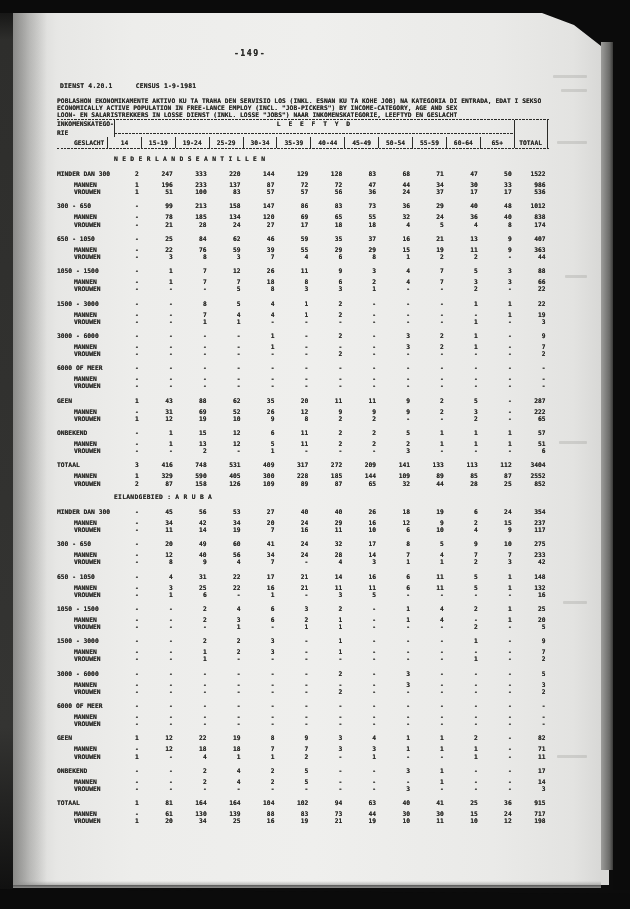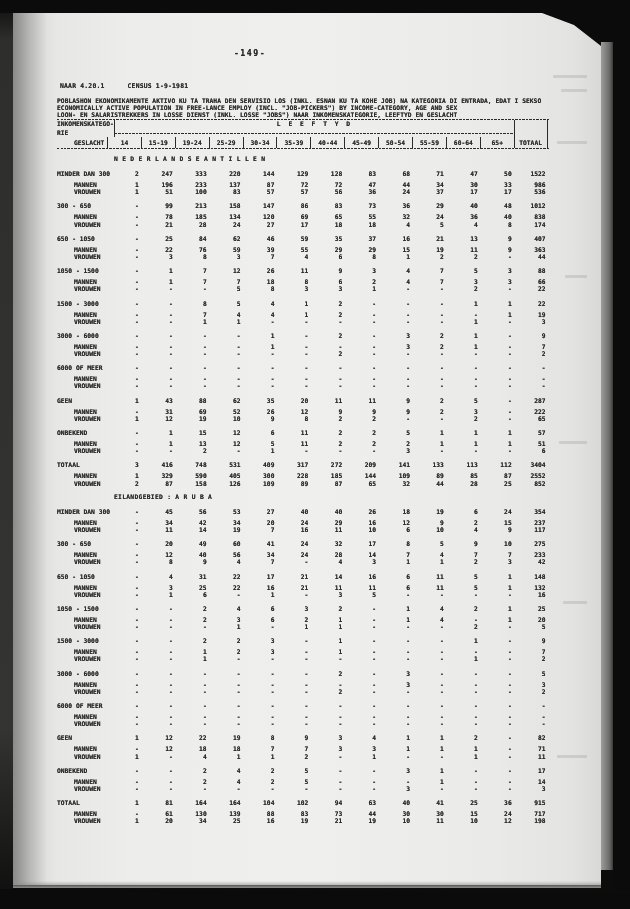--- a/index.html
+++ b/index.html
@@ -4,20 +4,21 @@
 <style>
   html,body{margin:0;padding:0;}
   body{
     width:630px;height:909px;position:relative;overflow:hidden;
     background:#0c0c0c;
     font-family:"DejaVu Sans Mono","Liberation Mono",monospace;
   }
   .page{
     position:absolute;left:13px;top:13px;width:588px;height:872px;
     background:linear-gradient(90deg,#bdbdbb 0px,#d6d6d4 16px,#e7e7e5 44px,#ededeb 120px,#efefed 300px,#eaeae8 480px,#e3e3e1 560px,#d8d8d6 588px);
+    padding-left:8px;
   }
   .page::before{
     content:"";position:absolute;left:0;top:0;bottom:0;width:34px;
     background:linear-gradient(90deg,rgba(55,55,53,.38),rgba(55,55,53,0));
   }
   .left-strip{position:absolute;left:0;top:0;width:13px;height:100%;
     background:linear-gradient(180deg,#0c0c0c 0,#2e2e2c 40px,#343432 80%,#0c0c0c 100%);}
   .top-black{position:absolute;left:0;top:0;width:630px;height:62px;background:#0b0b0b;
     clip-path:polygon(0 0,630px 0,630px 62px,601px 46px,574px 25px,542px 13px,0 13px);}
   .edge-strip{position:absolute;right:17px;top:42px;width:12px;height:828px;
@@ -64,21 +65,21 @@
 </style>
 </head>
 <body>
 
 <div class="left-strip"></div>
 
 <div class="page">
   <div class="pageno ink">-149-</div>
 
   <div class="meta ink">
-    <span>NAAR 4.20.1</span><span class="census">CENSUS 1-9-1981</span>
+    <span>DIENST 4.20.1</span><span class="census">CENSUS 1-9-1981</span>
   </div>
 
   <div class="titles ink">
     <div>POBLASHON EKONOMIKAMENTE AKTIVO KU TA TRAHA DEN SERVISIO LOS (INKL. ESNAN KU TA KOHE JOB) NA KATEGORIA DI ENTRADA, EDAT I SEKSO</div>
     <div>ECONOMICALLY ACTIVE POPULATION IN FREE-LANCE EMPLOY (INCL. "JOB-PICKERS") BY INCOME-CATEGORY, AGE AND SEX</div>
     <div>LOON- EN SALARISTREKKERS IN LOSSE DIENST (INKL. LOSSE "JOBS") NAAR INKOMENSKATEGORIE, LEEFTYD EN GESLACHT</div>
   </div>
 
   <div class="table ink">
     <div class="rule"></div>

